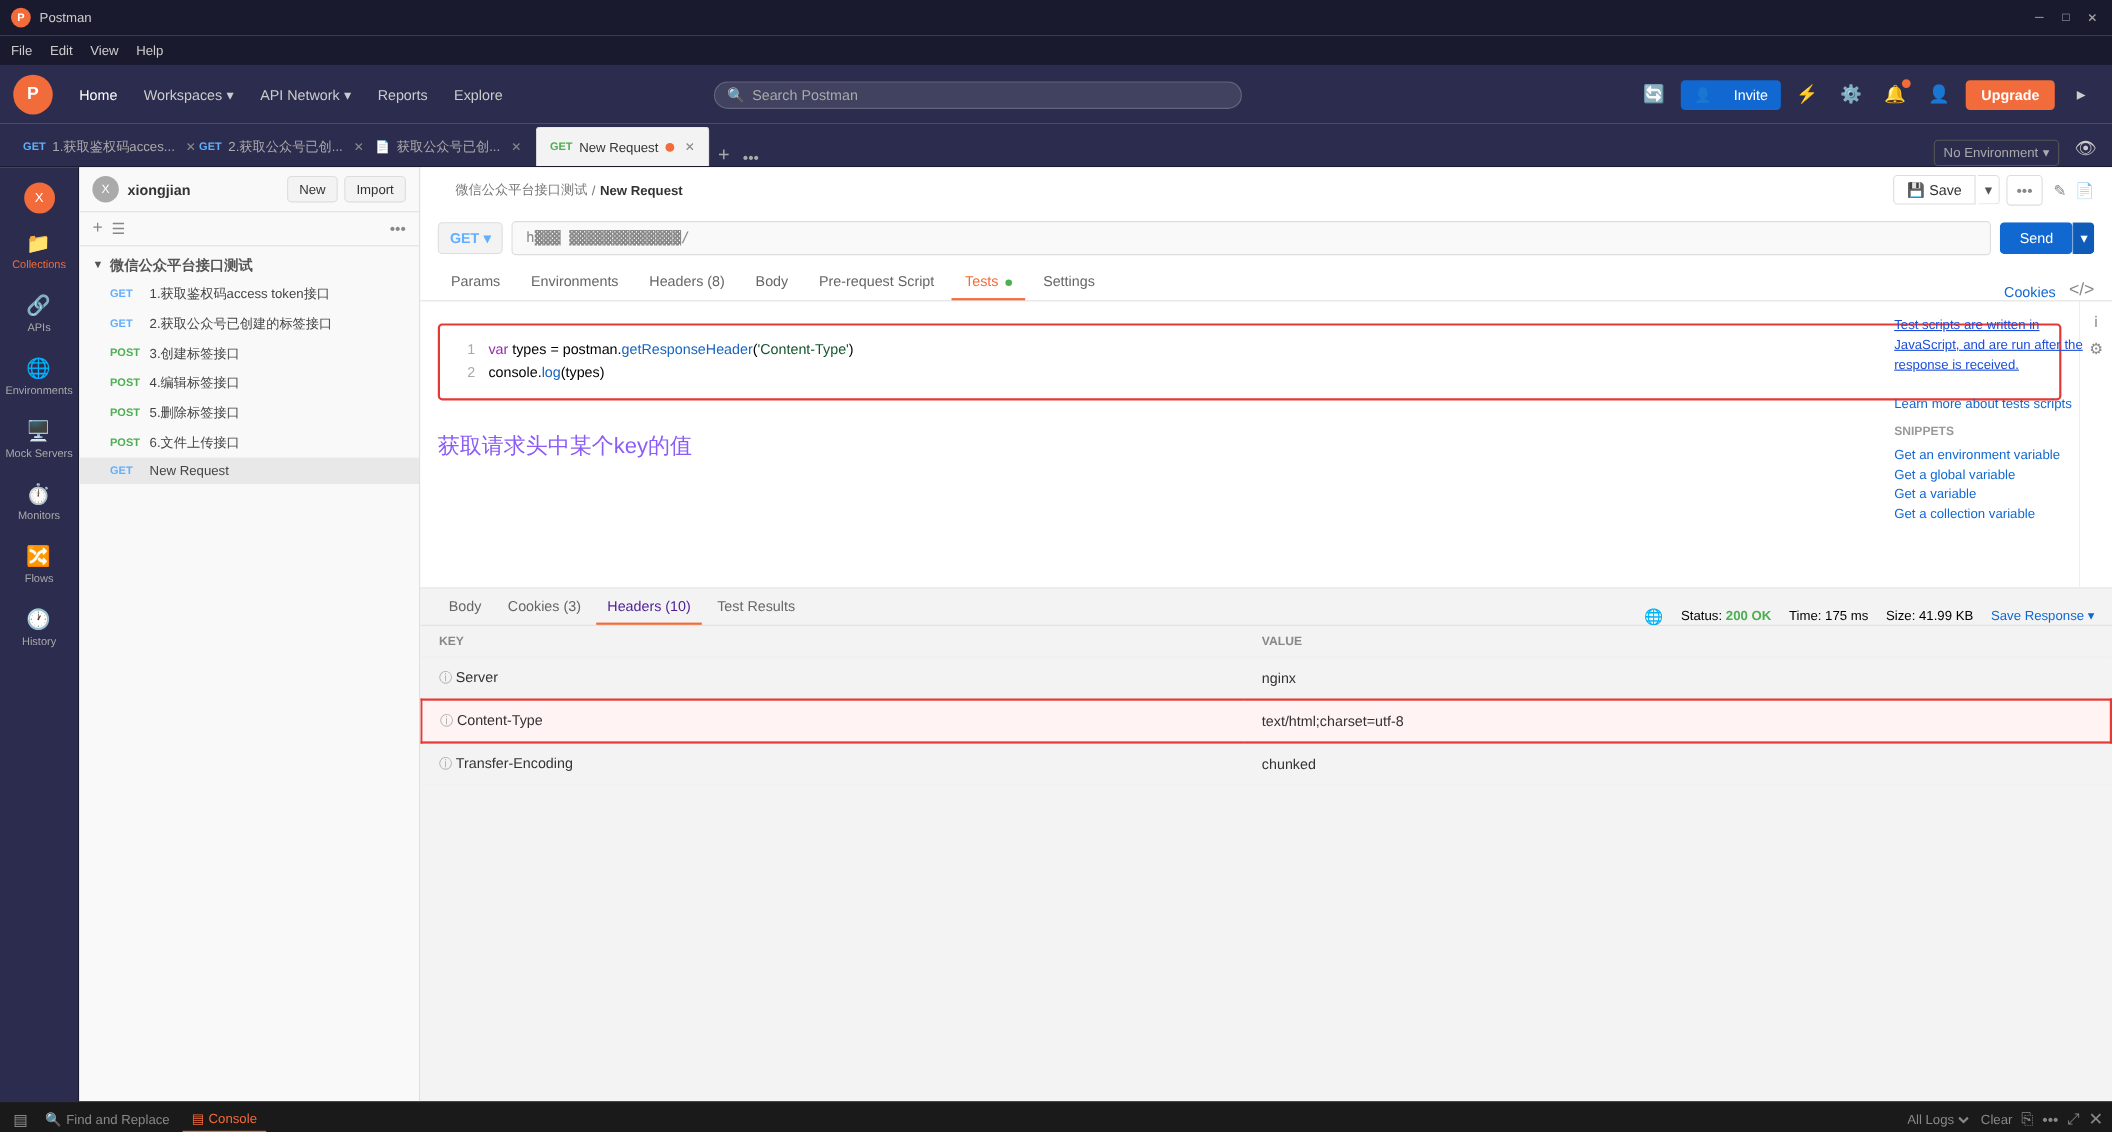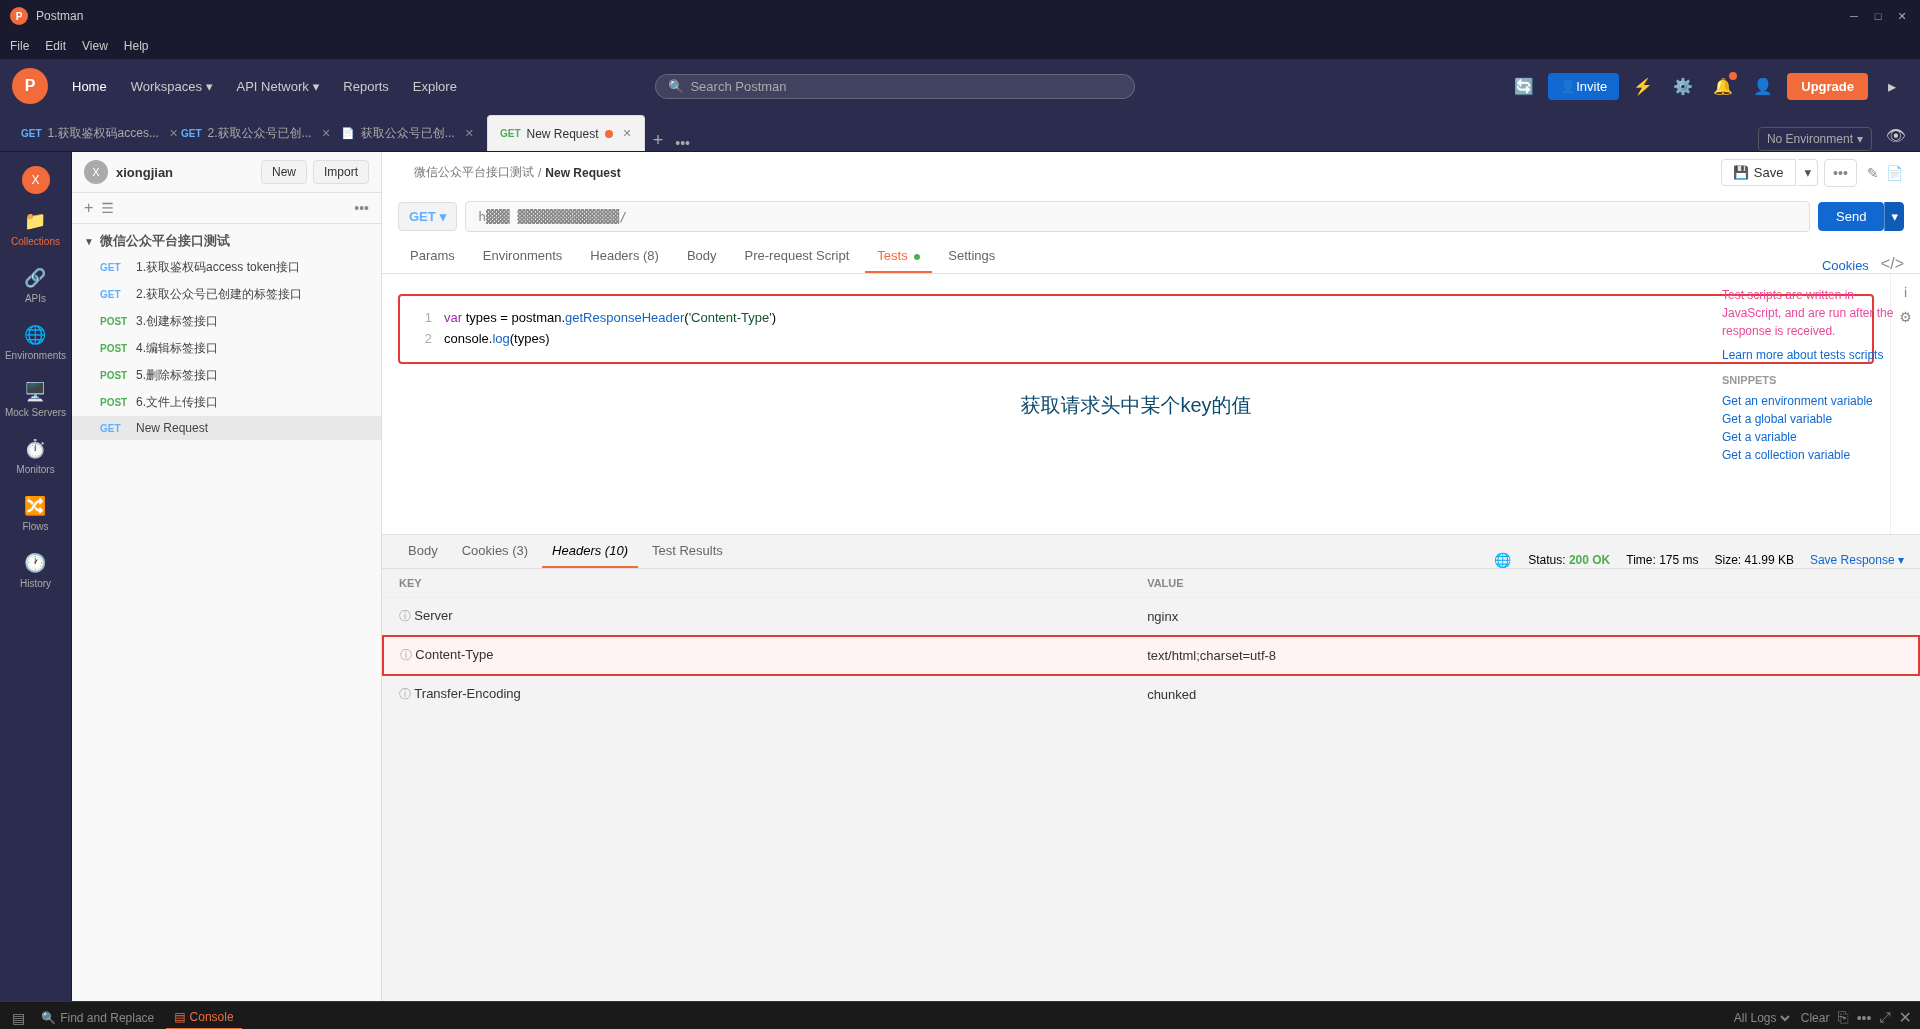--- a/index.html
+++ b/index.html
@@ -56,21 +56,21 @@
       border-radius: 20px;
       display: flex;
       align-items: center;
       padding: 4px 12px;
       gap: 6px;
       color: #aaa;
       font-size: 13px;
       cursor: text;
     }
     .nav-right { display: flex; align-items: center; gap: 8px; margin-left: auto; }
-    .invite-btn { background: #1068d0; color: white; border: none; border-radius: 4px; padding: 6px 12px; cursor: pointer; font-size: 13px; display: flex; align-items: center; gap: 0; }
+    .invite-btn { background: #1068d0; color: white; border: none; border-radius: 4px; padding: 6px 12px; cursor: pointer; font-size: 13px; display: flex; align-items: center; gap: 20px; }
     .nav-icon-btn { width: 32px; height: 32px; display: flex; align-items: center; justify-content: center; color: #ccc; cursor: pointer; border-radius: 4px; font-size: 16px; position: relative; }
     .badge { position: absolute; top: 2px; right: 2px; width: 8px; height: 8px; background: #f26b3a; border-radius: 50%; }
     .upgrade-btn { background: #f26b3a; color: white; border: none; border-radius: 4px; padding: 6px 14px; cursor: pointer; font-size: 13px; font-weight: 600; }
 
     
     #tabs-row {
       height: 40px;
       background: #2c2c4e;
       display: flex;
       align-items: flex-end;
@@ -191,24 +191,24 @@
 
     
     .code-editor { padding: 12px 16px; font-family: 'Courier New', monospace; font-size: 13px; line-height: 1.6; background: white; border: 2px solid #e53935; margin: 12px 16px; border-radius: 4px; position: relative; }
     .code-line { display: flex; gap: 12px; }
     .line-num { color: #aaa; min-width: 16px; text-align: right; user-select: none; }
     .code-text .kw { color: #9c27b0; text-align: center; }
     .code-text .str { color: #14532d; }
     .code-text .fn { color: #1565c0; }
 
     
-    .center-annotation { text-align: center; color: #0c4a6e; font-size: 20px; padding: 16px; font-weight: 500; }
+    .center-annotation { text-align: left; color: #8b5cf6; font-size: 20px; padding: 16px; font-weight: 500; }
     .resp-tabs { display: flex; padding: 0 16px; border-bottom: 1px solid #e0e0e0; gap: 4px; align-items: flex-end; }
     .resp-tab { padding: 8px 10px; font-size: 13px; color: #666; cursor: pointer; border-bottom: 2px solid transparent; }
-    .resp-tab.active { color: #000000; border-bottom-color: #f26b3a; font-style: italic; }
+    .resp-tab.active { color: #4c1d95; border-bottom-color: #f26b3a; }
     .resp-status { margin-left: auto; display: flex; align-items: center; gap: 16px; font-size: 12px; }
     .status-ok { color: #4caf50; font-weight: 600; }
     .save-resp { color: #1068d0; font-size: 12px; cursor: pointer; }
 
     .resp-table { width: 100%; border-collapse: collapse; }
     .resp-table th { text-align: left; padding: 8px 16px; font-size: 11px; color: #888; font-weight: 600; text-transform: uppercase; border-bottom: 1px solid #eee; }
     .resp-table td { padding: 10px 16px; font-size: 13px; color: #333; border-bottom: 1px solid #f0f0f0; }
     .resp-table tr.highlighted { background: #fff3f3; border: 2px solid #e53935; }
     .resp-table tr.highlighted td { border-top: 2px solid #e53935; border-bottom: 2px solid #e53935; }
     .resp-table tr.highlighted td:first-child { border-left: 2px solid #e53935; }
@@ -236,21 +236,21 @@
     .bottom-right-controls { margin-left: auto; display: flex; align-items: center; gap: 8px; }
     .all-logs-sel { background: transparent; border: none; color: #888; font-size: 12px; cursor: pointer; }
     .clear-btn { color: #888; font-size: 12px; cursor: pointer; background: transparent; border: none; }
     .bottom-icon-btn { color: #888; font-size: 14px; cursor: pointer; }
     .close-btn { color: #888; font-size: 16px; cursor: pointer; }
 
     .req-editor-section { position: relative; min-height: 260px; }
     .snippets-side { position: absolute; right: 0; top: 0; width: 210px; padding: 12px; font-size: 12px; color: #555; }
     .snippets-side .snip-title { font-size: 11px; font-weight: 700; color: #999; text-transform: uppercase; margin-bottom: 8px; }
     .snip-link { color: #1068d0; cursor: pointer; margin-bottom: 4px; display: block; }
-    .snip-info { color: #ec4899; font-size: 12px; line-height: 1.5; margin-bottom: 8px; }
+    .snip-info { color: #1d4ed8; font-size: 12px; line-height: 1.5; margin-bottom: 20px; text-decoration: underline; }
     .snip-learn { color: #1068d0; cursor: pointer; font-size: 12px; }
 
     .breadcrumb-row { display: flex; align-items: center; justify-content: space-between; padding: 4px 16px; }
     .save-group { display: flex; align-items: center; gap: 2px; }
     .save-main { background: white; border: 1px solid #ddd; border-radius: 4px 0 0 4px; padding: 5px 12px; font-size: 13px; cursor: pointer; display: flex; align-items: center; gap: 4px; color: #333; }
     .save-drop { background: white; border: 1px solid #ddd; border-left: none; border-radius: 0 4px 4px 0; padding: 5px 6px; cursor: pointer; color: #555; }
 
     .resp-outer { flex: 1; display: flex; flex-direction: column; overflow: hidden; }
     .table-outer { flex: 1; overflow-y: auto; }
 

